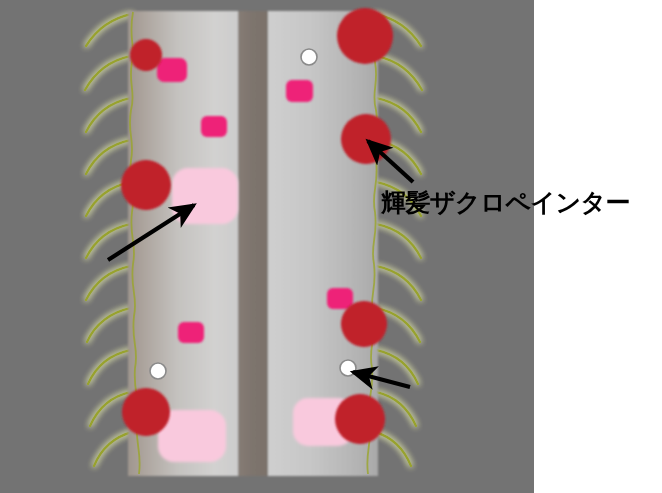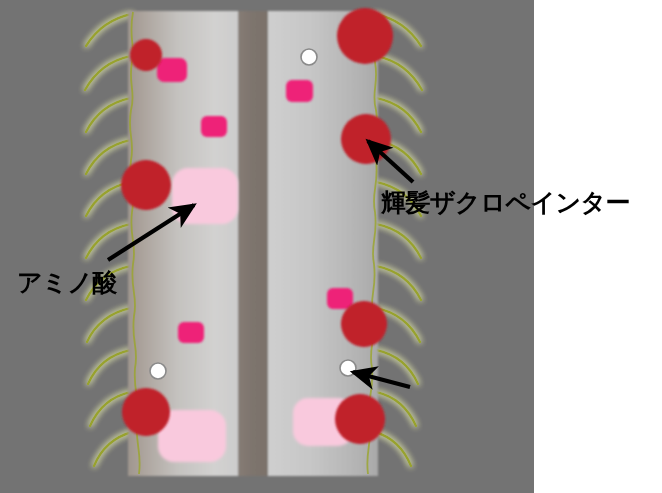--- a/index.html
+++ b/index.html
@@ -138,14 +138,13 @@
     </g>
 
     <g stroke="#000" stroke-width="4.2" fill="none">
       <line x1="413" y1="182" x2="368" y2="141" marker-end="url(#arrowHead)"></line>
       <line x1="108" y1="260" x2="194" y2="205" marker-end="url(#arrowHead)"></line>
       <line x1="410" y1="387" x2="353" y2="372" marker-end="url(#arrowHead)"></line>
     </g>
   </svg>
 
   <div class="lbl" id="lbl-kagami">輝髪ザクロペインター</div>
-  <div class="lbl" id="lbl-amino">アミノ酸</div>
 </div>
 
 </body></html>

